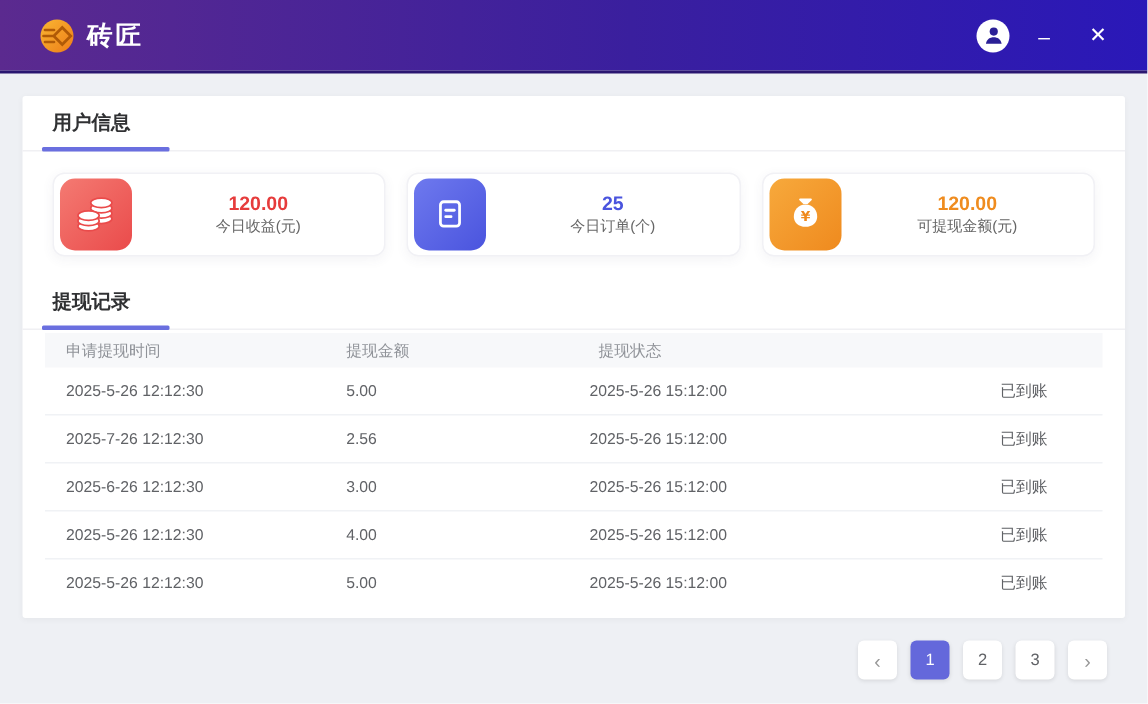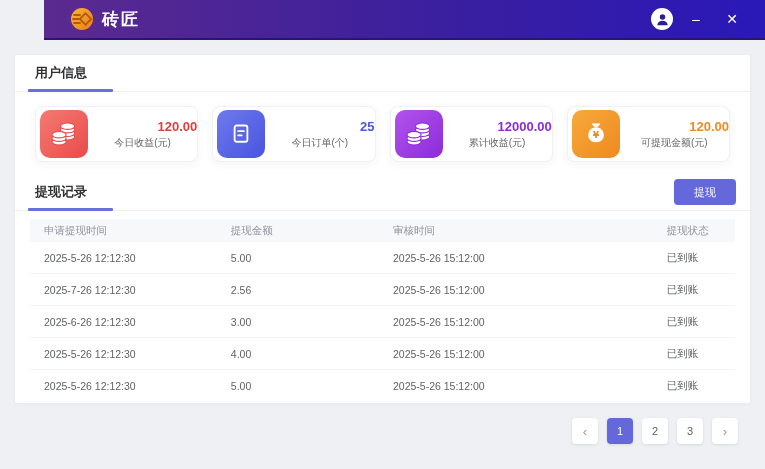--- a/index.html
+++ b/index.html
@@ -3,25 +3,24 @@
 <meta charset="utf-8">
 <style>
   * { margin:0; padding:0; box-sizing:border-box; }
   html,body { width:765px; height:469px; overflow:hidden; }
   body {
     font-family:"Liberation Sans","DejaVu Sans",sans-serif;
     background:#eef0f4; color:#333;
   }
   
   .titlebar {
-    height:40px;
+    height:49px;
     background:linear-gradient(90deg,#5b2a8f 0%,#3a1f9e 55%,#2a18b8 100%);
     display:flex; align-items:center; padding:0 14px;
     border-bottom:2px solid #2a1670;
-    margin-left:44px;
   }
   .logo { display:flex; align-items:center; margin-left:12px; }
   .logo-text { color:#fff; font-size:17px; font-weight:bold; letter-spacing:2px; margin-left:8px; }
   .nav { display:flex; align-items:center; margin-left:50px; gap:32px; }
   .nav-item { color:#fff; font-size:12px; font-weight:bold; cursor:pointer; padding:4px 1px; }
   .nav-item.active { border-bottom:2px solid #fff; }
   .tb-spacer { flex:1; }
   .tb-right { display:flex; align-items:center; gap:10px; margin-right:6px; }
   .avatar { width:22px; height:22px; border-radius:50%; background:#fff; display:flex; align-items:center; justify-content:center; }
   .win-btn { color:#fff; width:26px; height:26px; display:flex; align-items:center; justify-content:center; font-size:14px; cursor:pointer; }
@@ -43,21 +42,21 @@
     display:flex; align-items:center; cursor:default;
   }
   .stat-icon { width:48px; height:48px; border-radius:10px; margin-left:4px; flex:none;
     display:flex; align-items:center; justify-content:center; }
   .ic-red    { background:linear-gradient(135deg,#f47a72 0%,#ea4b4b 100%); }
   .ic-indigo { background:linear-gradient(135deg,#6e79ee 0%,#4a54de 100%); }
   .ic-purple { background:linear-gradient(135deg,#b253ee 0%,#8c2cd8 100%); }
   .ic-sky    { background:linear-gradient(135deg,#55b9f5 0%,#2699e8 100%); }
   .ic-orange { background:linear-gradient(135deg,#f7a93c 0%,#ef8a1e 100%); }
   .stat-text { flex:1; text-align:center; line-height:1.25; }
-  .stat-value { font-size:13px; font-weight:bold;text-align:right; }
+  .stat-value { font-size:13px; font-weight:bold; }
   .stat-label { font-size:10px; color:#666; margin-top:2px; }
   
   .withdraw-btn {
     background:#6468db; color:#fff; border:none; border-radius:4px;
     width:62px; height:26px; font-size:11px; cursor:pointer; margin-right:0;
     font-family:inherit;
   }
   
   .table { margin:0 15px; font-size:10.5px; }
   .trow { display:grid; grid-template-columns:26.5% 23% 38% 12.5%; align-items:center; }
@@ -151,70 +150,49 @@
           <line x1="20" y1="20" x2="28" y2="20" stroke="#fff" stroke-width="2.6" stroke-linecap="round"></line>
           <line x1="20" y1="26" x2="25" y2="26" stroke="#fff" stroke-width="2.6" stroke-linecap="round"></line>
         </svg>
       </span>
       <span class="stat-text">
         <div class="stat-value" style="color: rgb(74, 84, 222);">25</div>
         <div class="stat-label">今日订单(个)</div>
       </span>
     </div>
 
-    <div class="stat-card">
-      <span class="stat-icon ic-purple">
-        <svg width="34" height="34" viewBox="0 0 48 48">
-          <g fill="#fff" stroke="#8c2cd8" stroke-width="1.6">
-            <ellipse cx="29" cy="28" rx="10" ry="4.5"></ellipse>
-              <ellipse cx="29" cy="23" rx="10" ry="4.5"></ellipse>
-            <ellipse cx="29" cy="18" rx="10" ry="4.5"></ellipse>
-              <ellipse cx="29" cy="13" rx="10" ry="4.5"></ellipse>
-            <ellipse cx="17" cy="35" rx="10" ry="4.5"></ellipse>
-              <ellipse cx="17" cy="30" rx="10" ry="4.5"></ellipse>
-              <ellipse cx="17" cy="25" rx="10" ry="4.5"></ellipse>
-          </g>
-        </svg>
-      </span>
-      <span class="stat-text">
-        <div class="stat-value" style="color: rgb(140, 44, 216);">12000.00</div>
-        <div class="stat-label">累计收益(元)</div>
-      </span>
-    </div>
 
 
     <div class="stat-card">
       <span class="stat-icon ic-orange">
         <svg width="34" height="34" viewBox="0 0 48 48">
           <path d="M19 9h10c1 0 1.3 1 .6 1.7L26 14h-4l-3.6-3.3C17.7 10 18 9 19 9z" fill="#fff"></path>
           <path d="M24 14.5c-7 0-11 5.5-11 11.5 0 5.5 4.5 9.5 11 9.5s11-4 11-9.5c0-6-4-11.5-11-11.5z" fill="#fff"></path>
           <text x="24" y="30" font-size="13" font-weight="bold" fill="#ef8a1e" text-anchor="middle" font-family="DejaVu Sans, sans-serif">¥</text>
         </svg>
       </span>
       <span class="stat-text">
         <div class="stat-value" style="color: rgb(239, 140, 31);">120.00</div>
         <div class="stat-label">可提现金额(元)</div>
       </span>
     </div>
 
   </div>
 
   <div class="section-head">
     <span class="section-title">提现记录</span>
-    <button class="withdraw-btn">提现</button>
   </div>
   <div class="tab-underline">
       <span class="bar"></span>
     </div>
 
-  <div class="table" style="margin-top:8px;">
+  <div class="table" style="margin-top:2px;">
     <div class="trow thead">
       <div>申请提现时间</div>
       <div>提现金额</div>
-      <div>审核时间</div>
       <div>提现状态</div>
     </div>
 
     <div class="trow tbody-row">
       <div>2025-5-26  12:12:30</div>
       <div>5.00</div>
       <div>2025-5-26  15:12:00</div>
       <div>已到账</div>
     </div>
     <div class="trow tbody-row">

